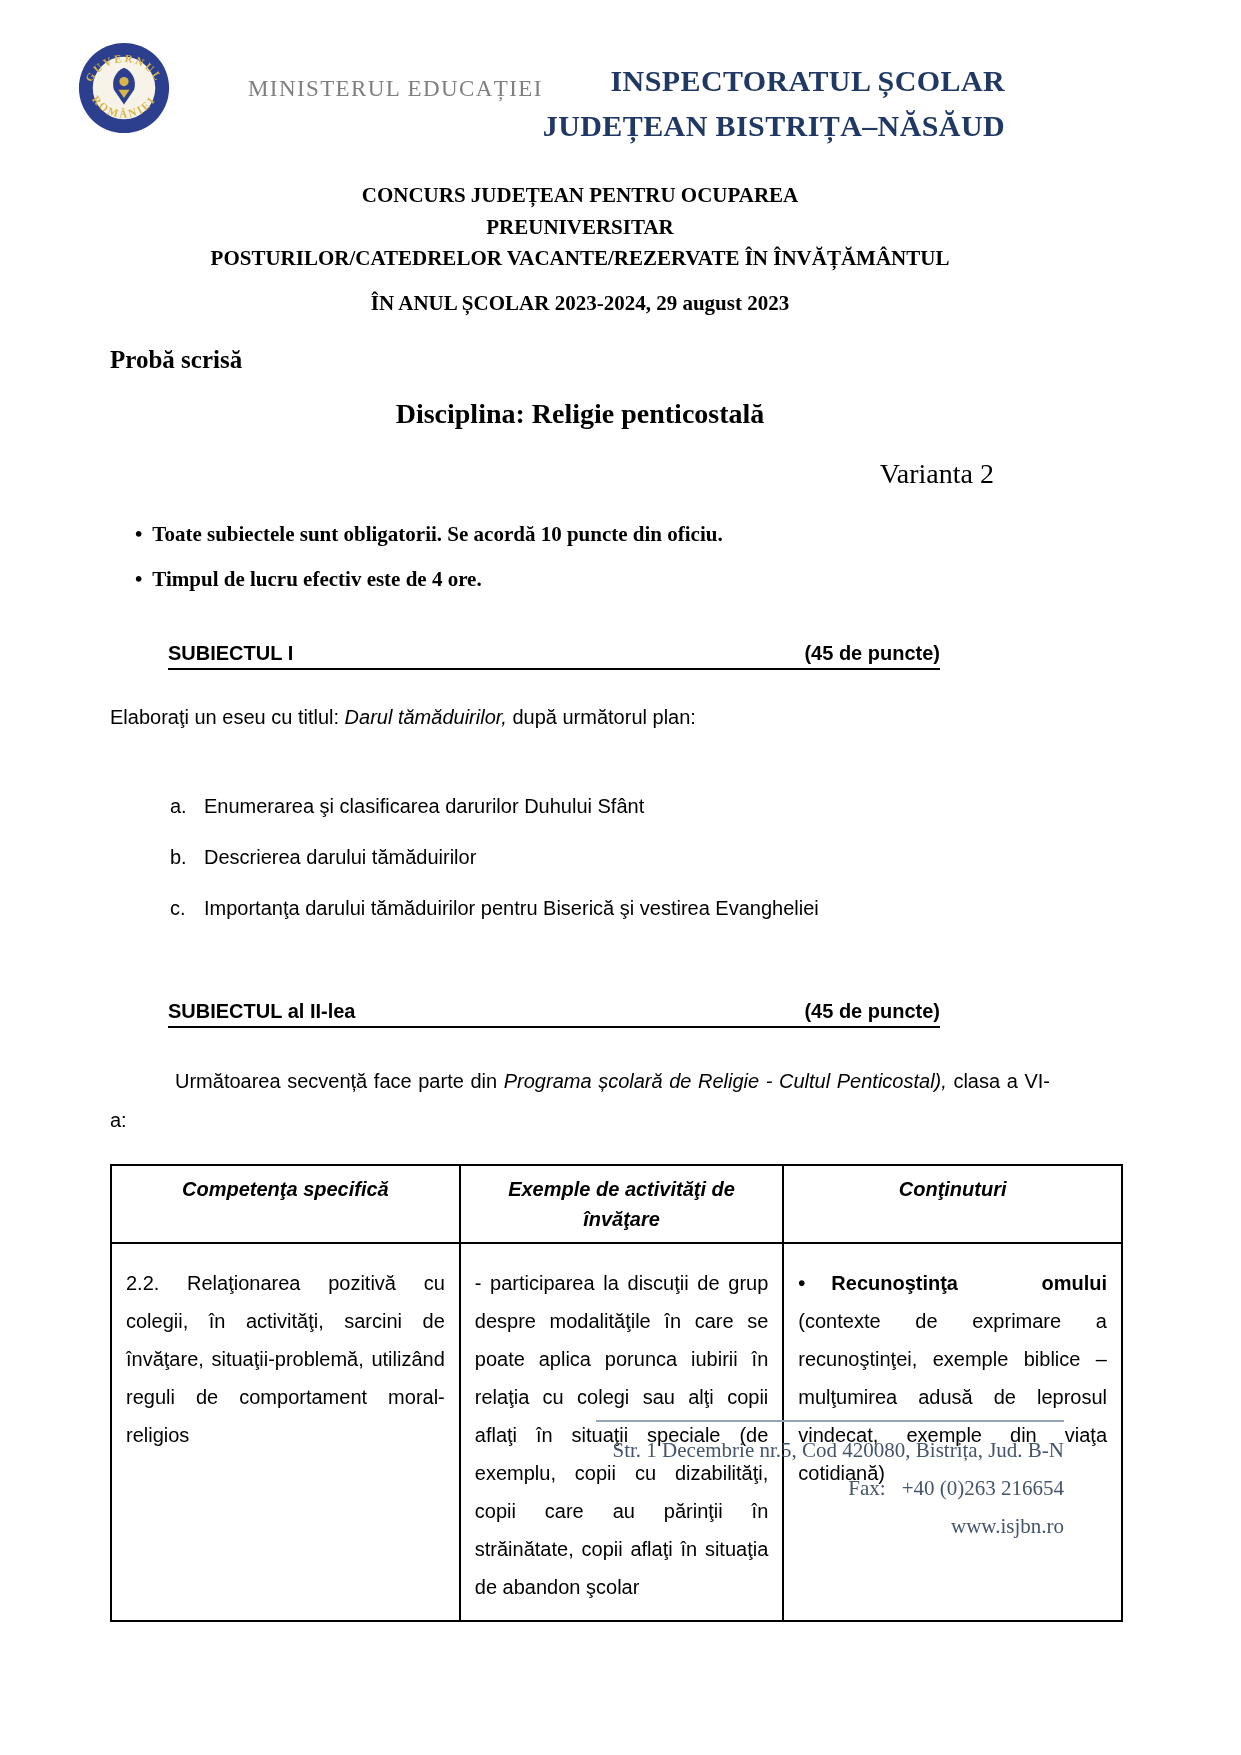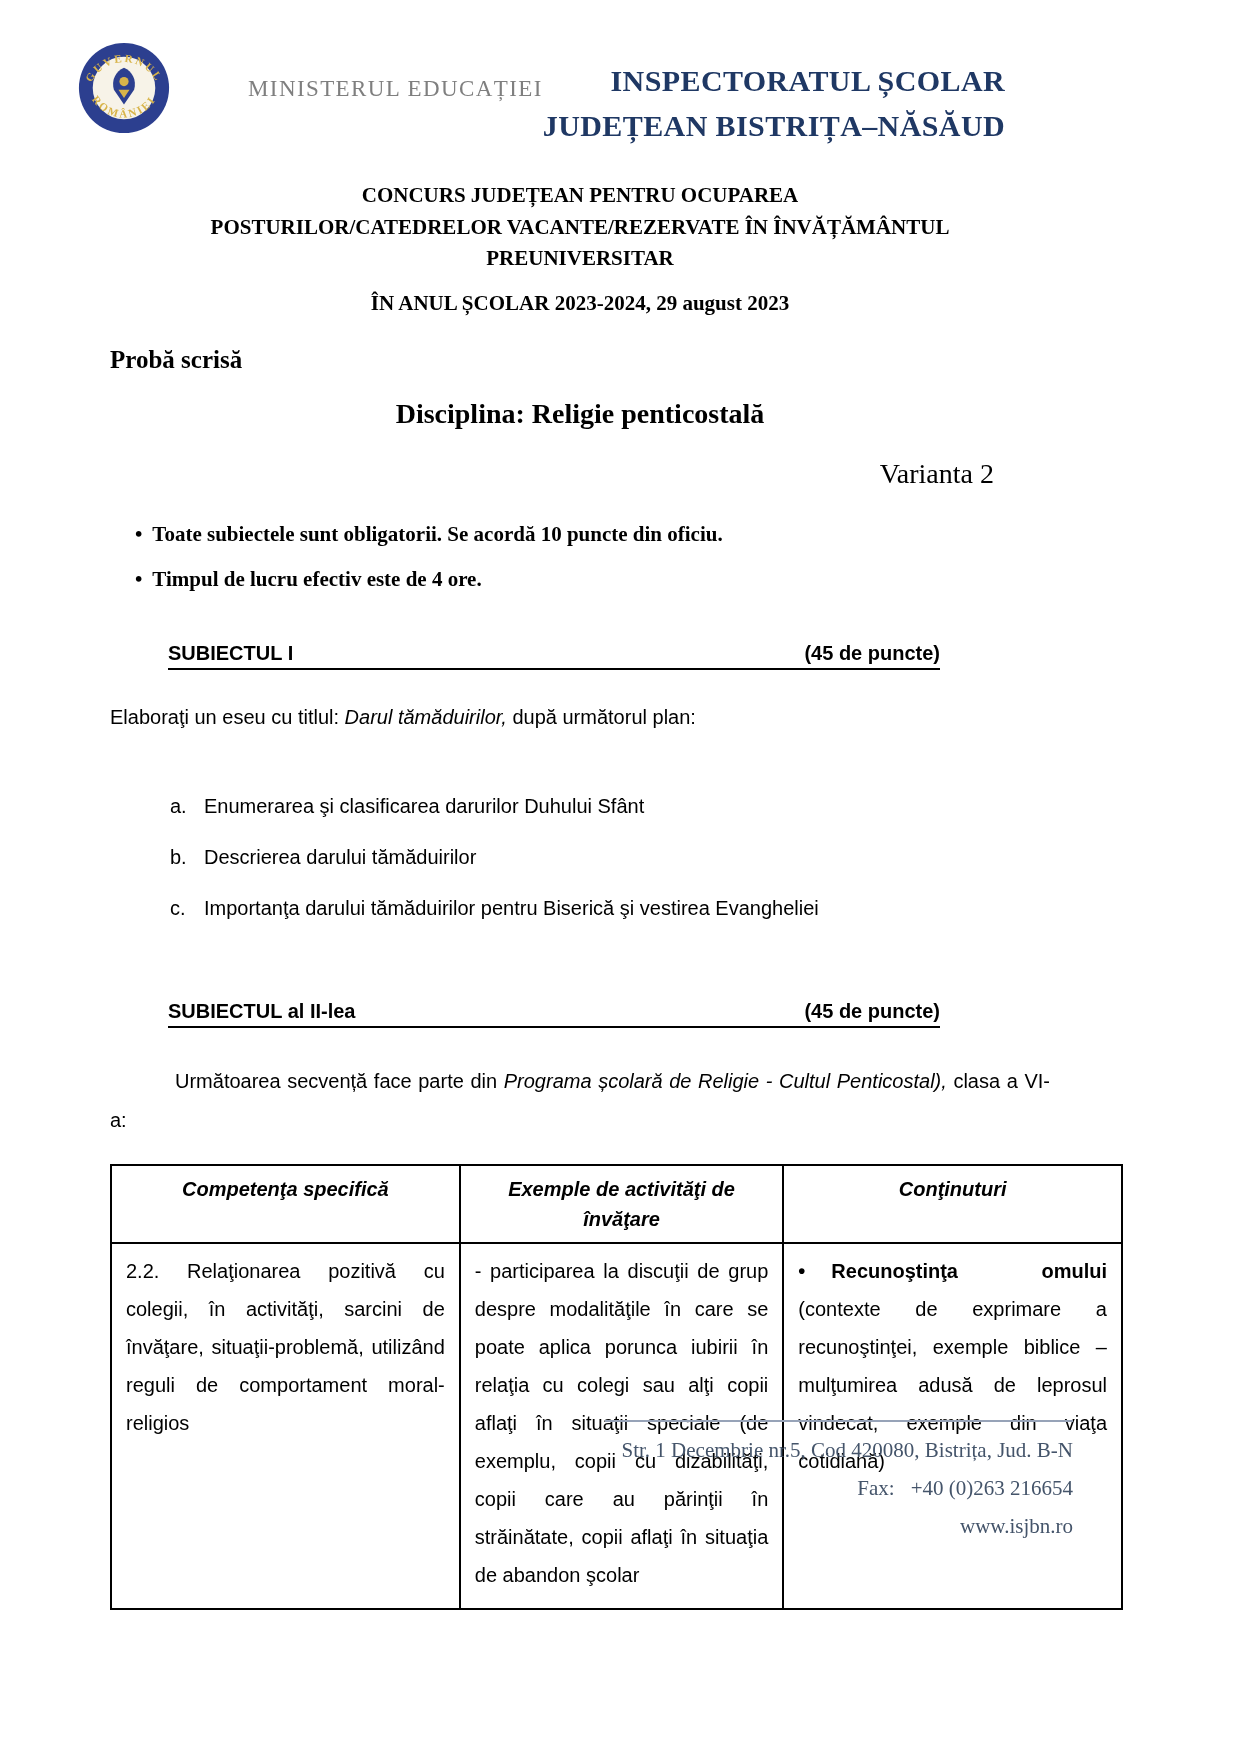--- a/index.html
+++ b/index.html
@@ -42,26 +42,26 @@
 
   .intro2{margin-top:34px;font-family:"Liberation Sans",sans-serif;font-size:20px;
           line-height:1.95;text-align:justify;text-indent:65px;}
 
   
   .prog-table{margin-top:24px;width:1013px;border-collapse:collapse;
               font-family:"Liberation Sans",sans-serif;font-size:20px;}
   .prog-table th,.prog-table td{border:2px solid #000;vertical-align:top;}
   .prog-table th{font-style:italic;font-weight:bold;text-align:center;line-height:1.5;
                  padding:8px 12px;}
-  .prog-table td{text-align:justify;line-height:1.9;padding:8px 14px 14px 14px;}
+  .prog-table td{text-align:justify;line-height:1.9;padding:20px 14px 14px 14px;}
   .c1{width:34.5%;} .c2{width:32%;} .c3{width:33.5%;}
   .cell-bullet{font-weight:bold;margin-right:26px;}
 
   
-  .footer{position:absolute;top:1420px;right:168px;width:468px;border-top:2px solid #97a3b8;
+  .footer{position:absolute;top:1420px;right:177px;width:468px;border-top:2px solid #97a3b8;
           padding-top:10px;text-align:right;color:#44546a;font-size:21px;line-height:1.8;}
   .footer .lbl{margin-right:16px;}
 </style>
 </head>
 <body>
 
 <div class="page">
 
   <div class="header">
     <svg class="logo" viewBox="0 0 100 100">
@@ -85,22 +85,22 @@
     <div class="inspectorate">
       <div>INSPECTORATUL ȘCOLAR</div>
       <div>JUDEȚEAN BISTRIȚA–NĂSĂUD</div>
     </div>
   </div>
 
   <div class="content">
 
     <div class="title-block">
       <div>CONCURS  JUDEȚEAN PENTRU OCUPAREA</div>
+      <div>PREUNIVERSITAR</div>
       <div>POSTURILOR/CATEDRELOR VACANTE/REZERVATE ÎN ÎNVĂȚĂMÂNTUL</div>
-      <div>PREUNIVERSITAR</div>
     </div>
     <div class="year-line">ÎN ANUL ȘCOLAR 2023-2024, 29 august 2023</div>
     <div class="proba">Probă scrisă</div>
     <div class="disciplina">Disciplina: Religie penticostală</div>
     <div class="varianta">Varianta 2</div>
 
     <div class="notes">
       <div class="note">
         <span class="bullet">•</span><span>Toate subiectele sunt obligatorii. Se acordă 10 puncte din oficiu.</span>
       </div>

